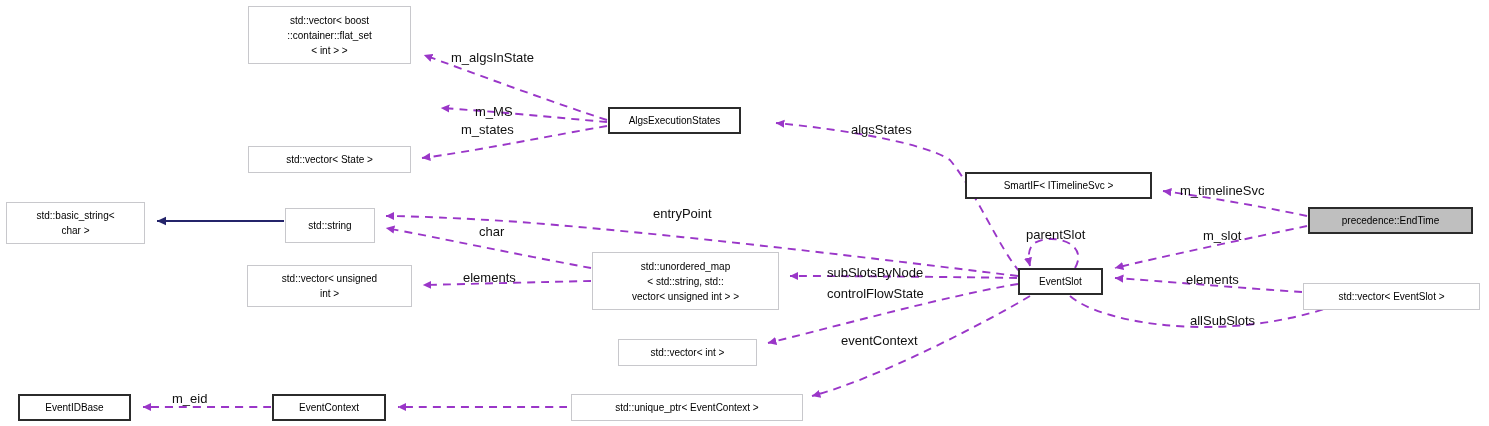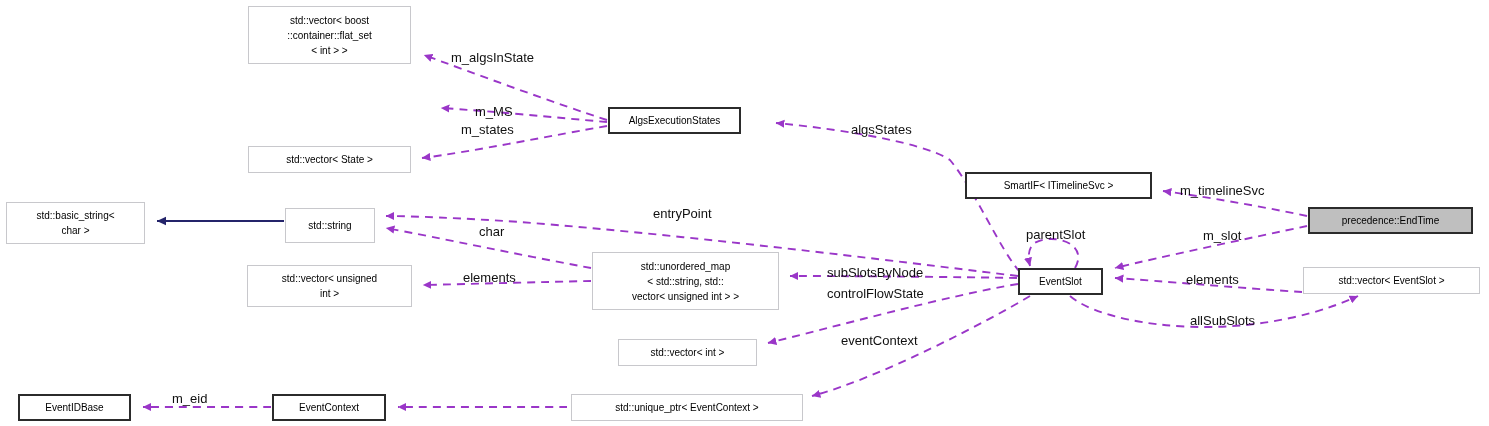--- a/index.html
+++ b/index.html
@@ -86,21 +86,21 @@
     </div>
   <div class="node strong" style="left:965px;top:172px;width:187px;height:27px;">
       <span>SmartIF&lt; ITimelineSvc &gt;</span>
     </div>
   <div class="node strong" style="left:1018px;top:268px;width:85px;height:27px;">
       <span>EventSlot</span>
     </div>
   <div class="node current" style="left:1308px;top:207px;width:165px;height:27px;">
       <span>precedence::EndTime</span>
     </div>
-  <div class="node plain" style="left:1303px;top:267px;width:177px;height:27px;">
+  <div class="node plain" style="left:1303px;top:283px;width:177px;height:27px;">
       <span>std::vector&lt; EventSlot &gt;</span>
     </div>
   <div class="node strong" style="left:18px;top:394px;width:113px;height:27px;">
       <span>EventIDBase</span>
     </div>
   <div class="node strong" style="left:272px;top:394px;width:114px;height:27px;">
       <span>EventContext</span>
     </div>
   <div class="node plain" style="left:571px;top:394px;width:232px;height:27px;">
       <span>std::unique_ptr&lt; EventContext &gt;</span>

